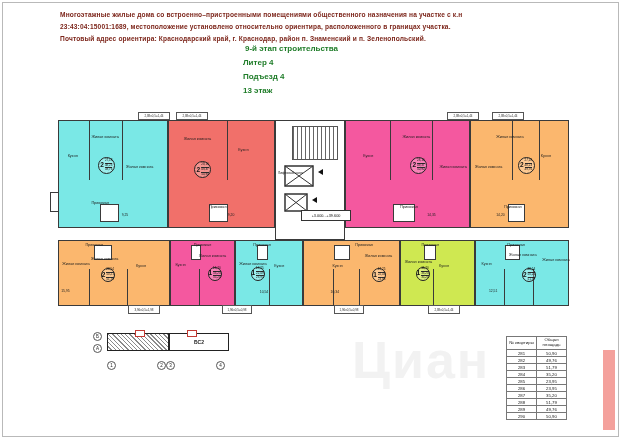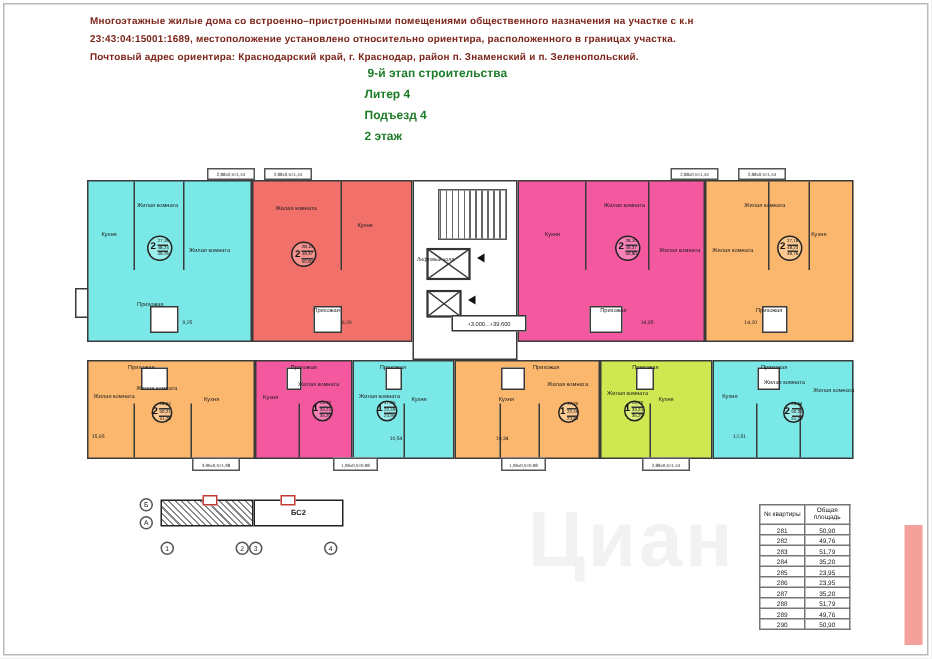--- a/index.html
+++ b/index.html
@@ -66,21 +66,21 @@
   <div class="frame"></div>
 
   <div class="addr">
     <div>Многоэтажные жилые дома со встроенно–пристроенными помещениями общественного назначения на участке с к.н</div>
     <div>23:43:04:15001:1689, местоположение установлено относительно ориентира, расположенного в границах участка.</div>
     <div>Почтовый адрес ориентира: Краснодарский край, г. Краснодар, район п. Знаменский и п. Зеленопольский.</div>
   </div>
   <div class="green-title" style="left:245px;top:44px;">9-й этап строительства</div>
   <div class="green-title" style="left:243px;top:58px;">Литер 4</div>
   <div class="green-title" style="left:243px;top:72px;">Подъезд 4</div>
-  <div class="green-title" style="left:243px;top:86px;">2 этаж</div>
+  <div class="green-title" style="left:243px;top:86px;">13 этаж</div>
 
   <div id="plan-layer">
       <div class="apt" style="left: 58px; top: 120px; width: 110px; height: 108px; background: rgb(122, 232, 230);">
         <div class="split" style="left: 28%; top: 0px; height: 56%;"></div>
         <div class="split" style="left: 58%; top: 0px; height: 56%;"></div>
         <div class="bath" style="left: 38%; bottom: 5%; width: 18%; height: 17%;"></div>
         <span class="room" style="left: 8%; top: 32%;">Кухня</span>
         <span class="room" style="left: 30%; top: 14%;">Жилая комната</span>
         <span class="room" style="left: 62%; top: 42%;">Жилая комната</span>
         <span class="room" style="left: 30%; top: 76%;">Прихожая</span>

